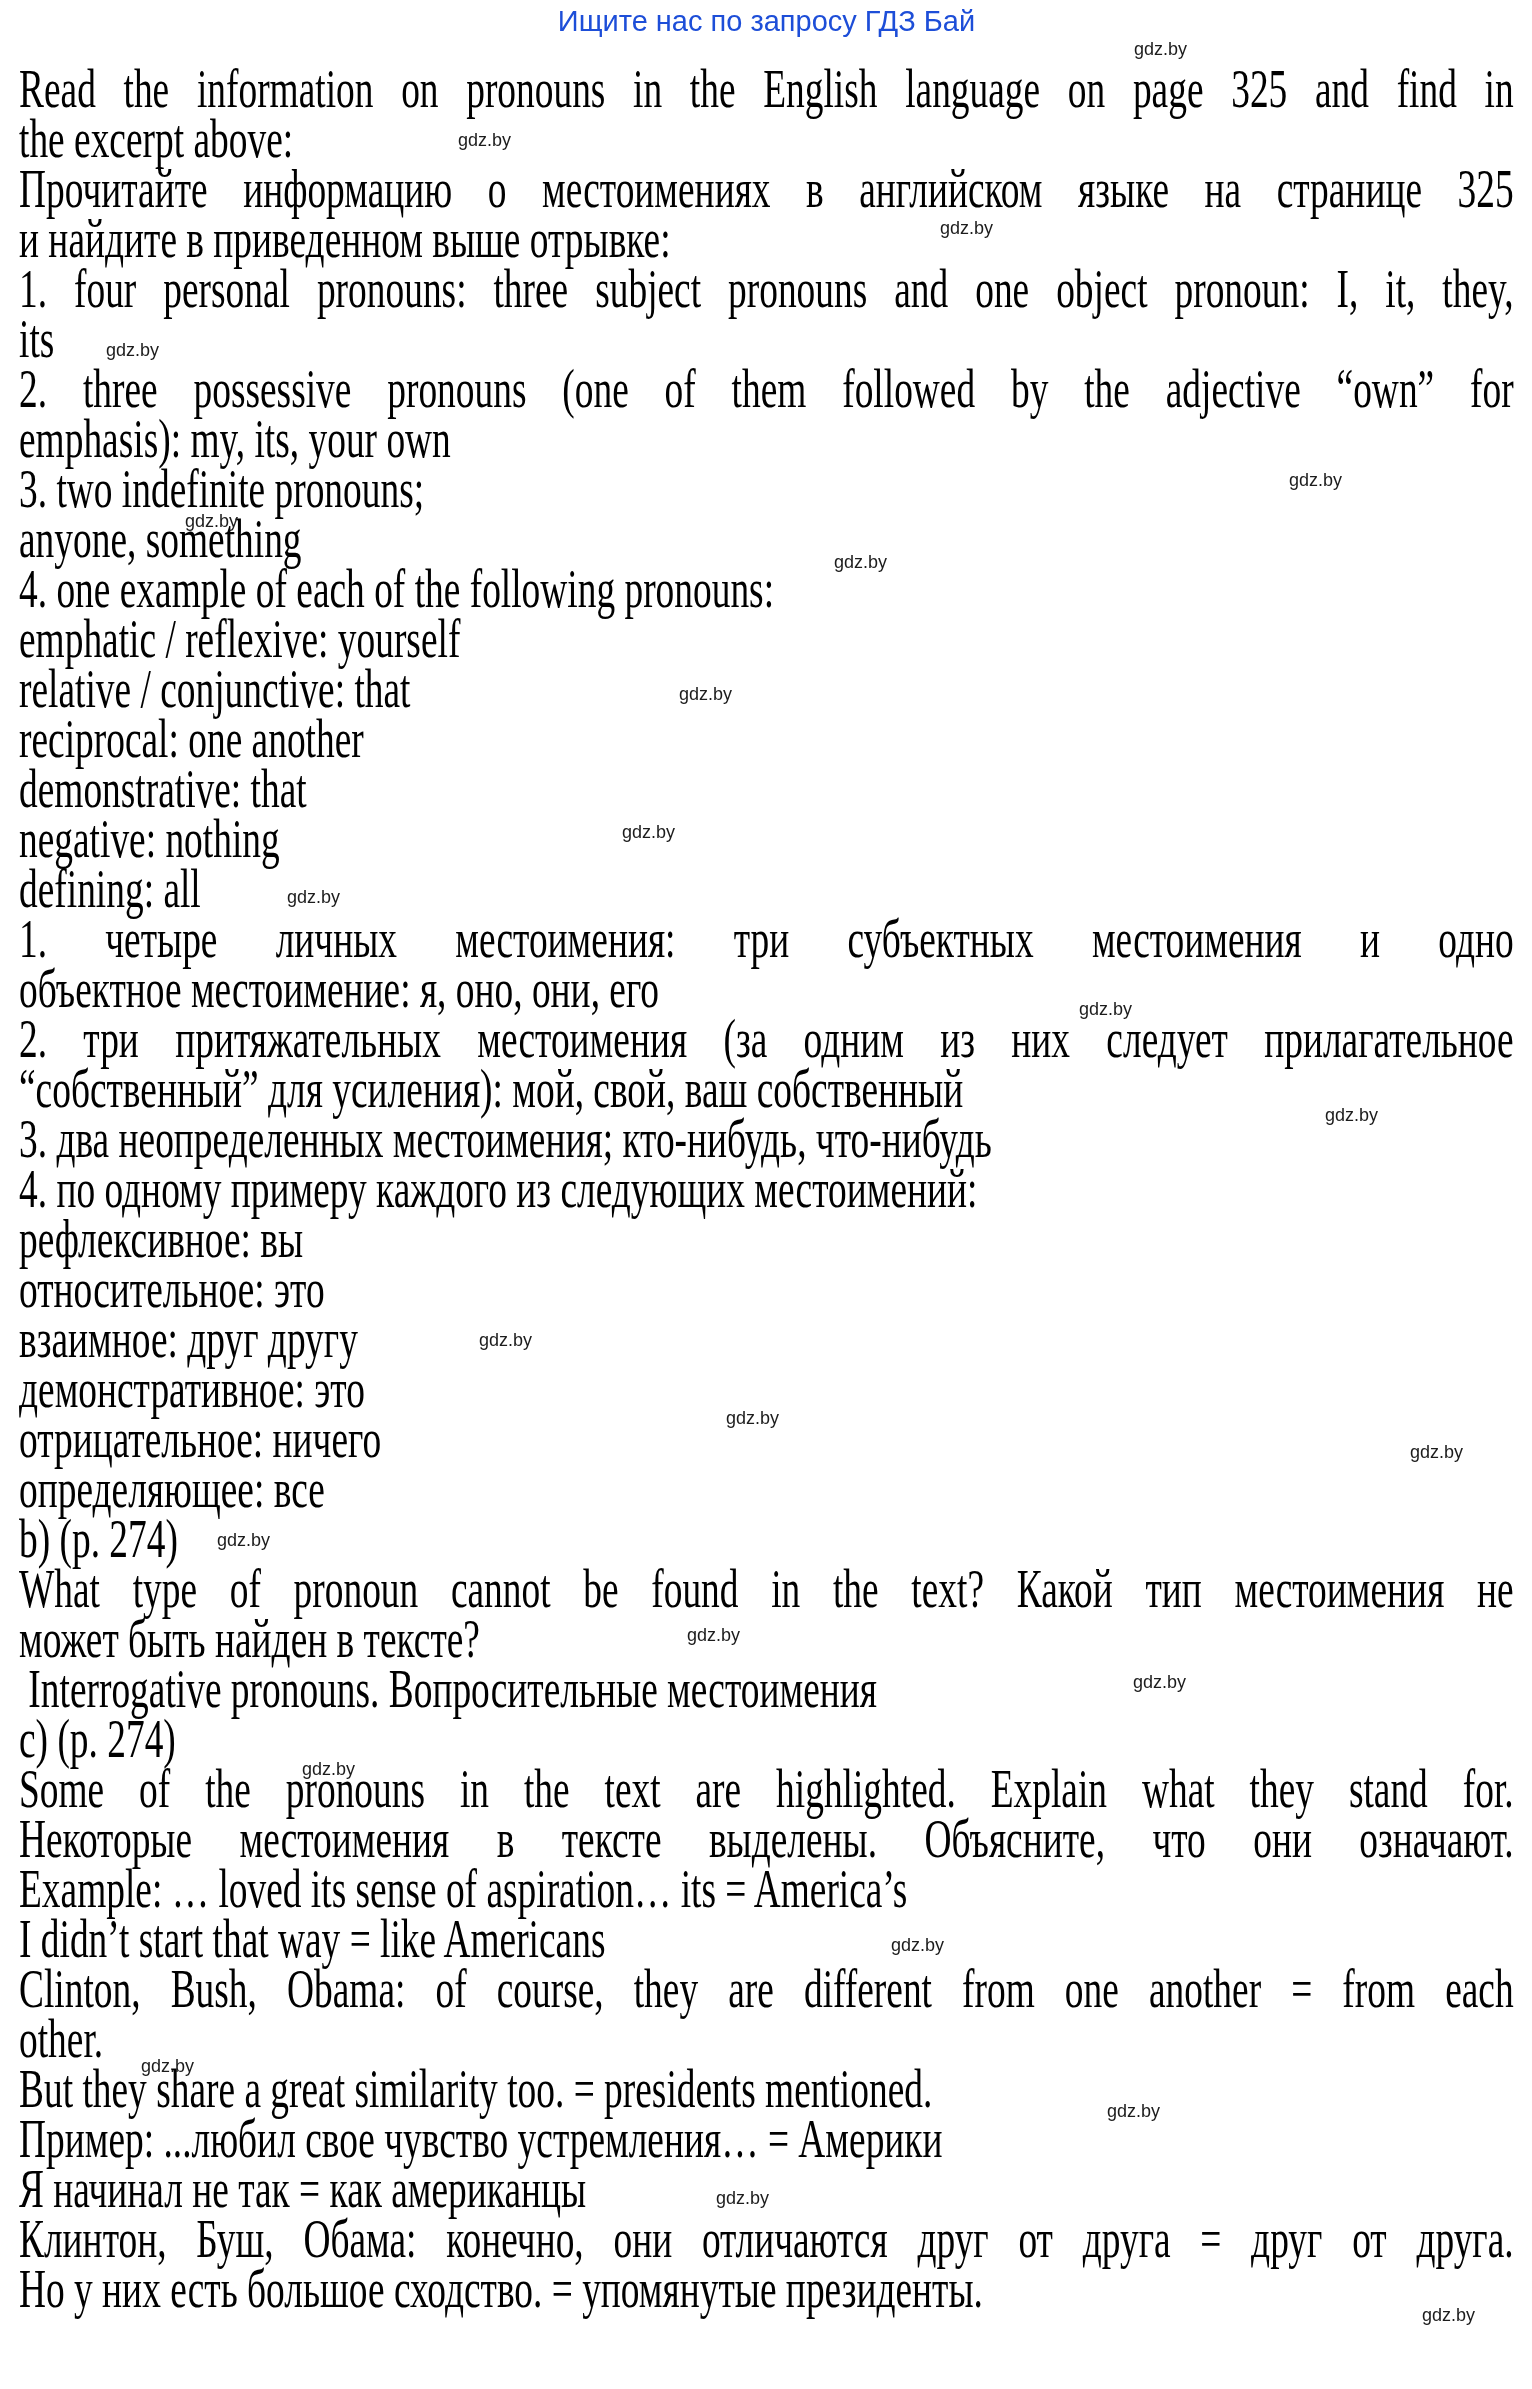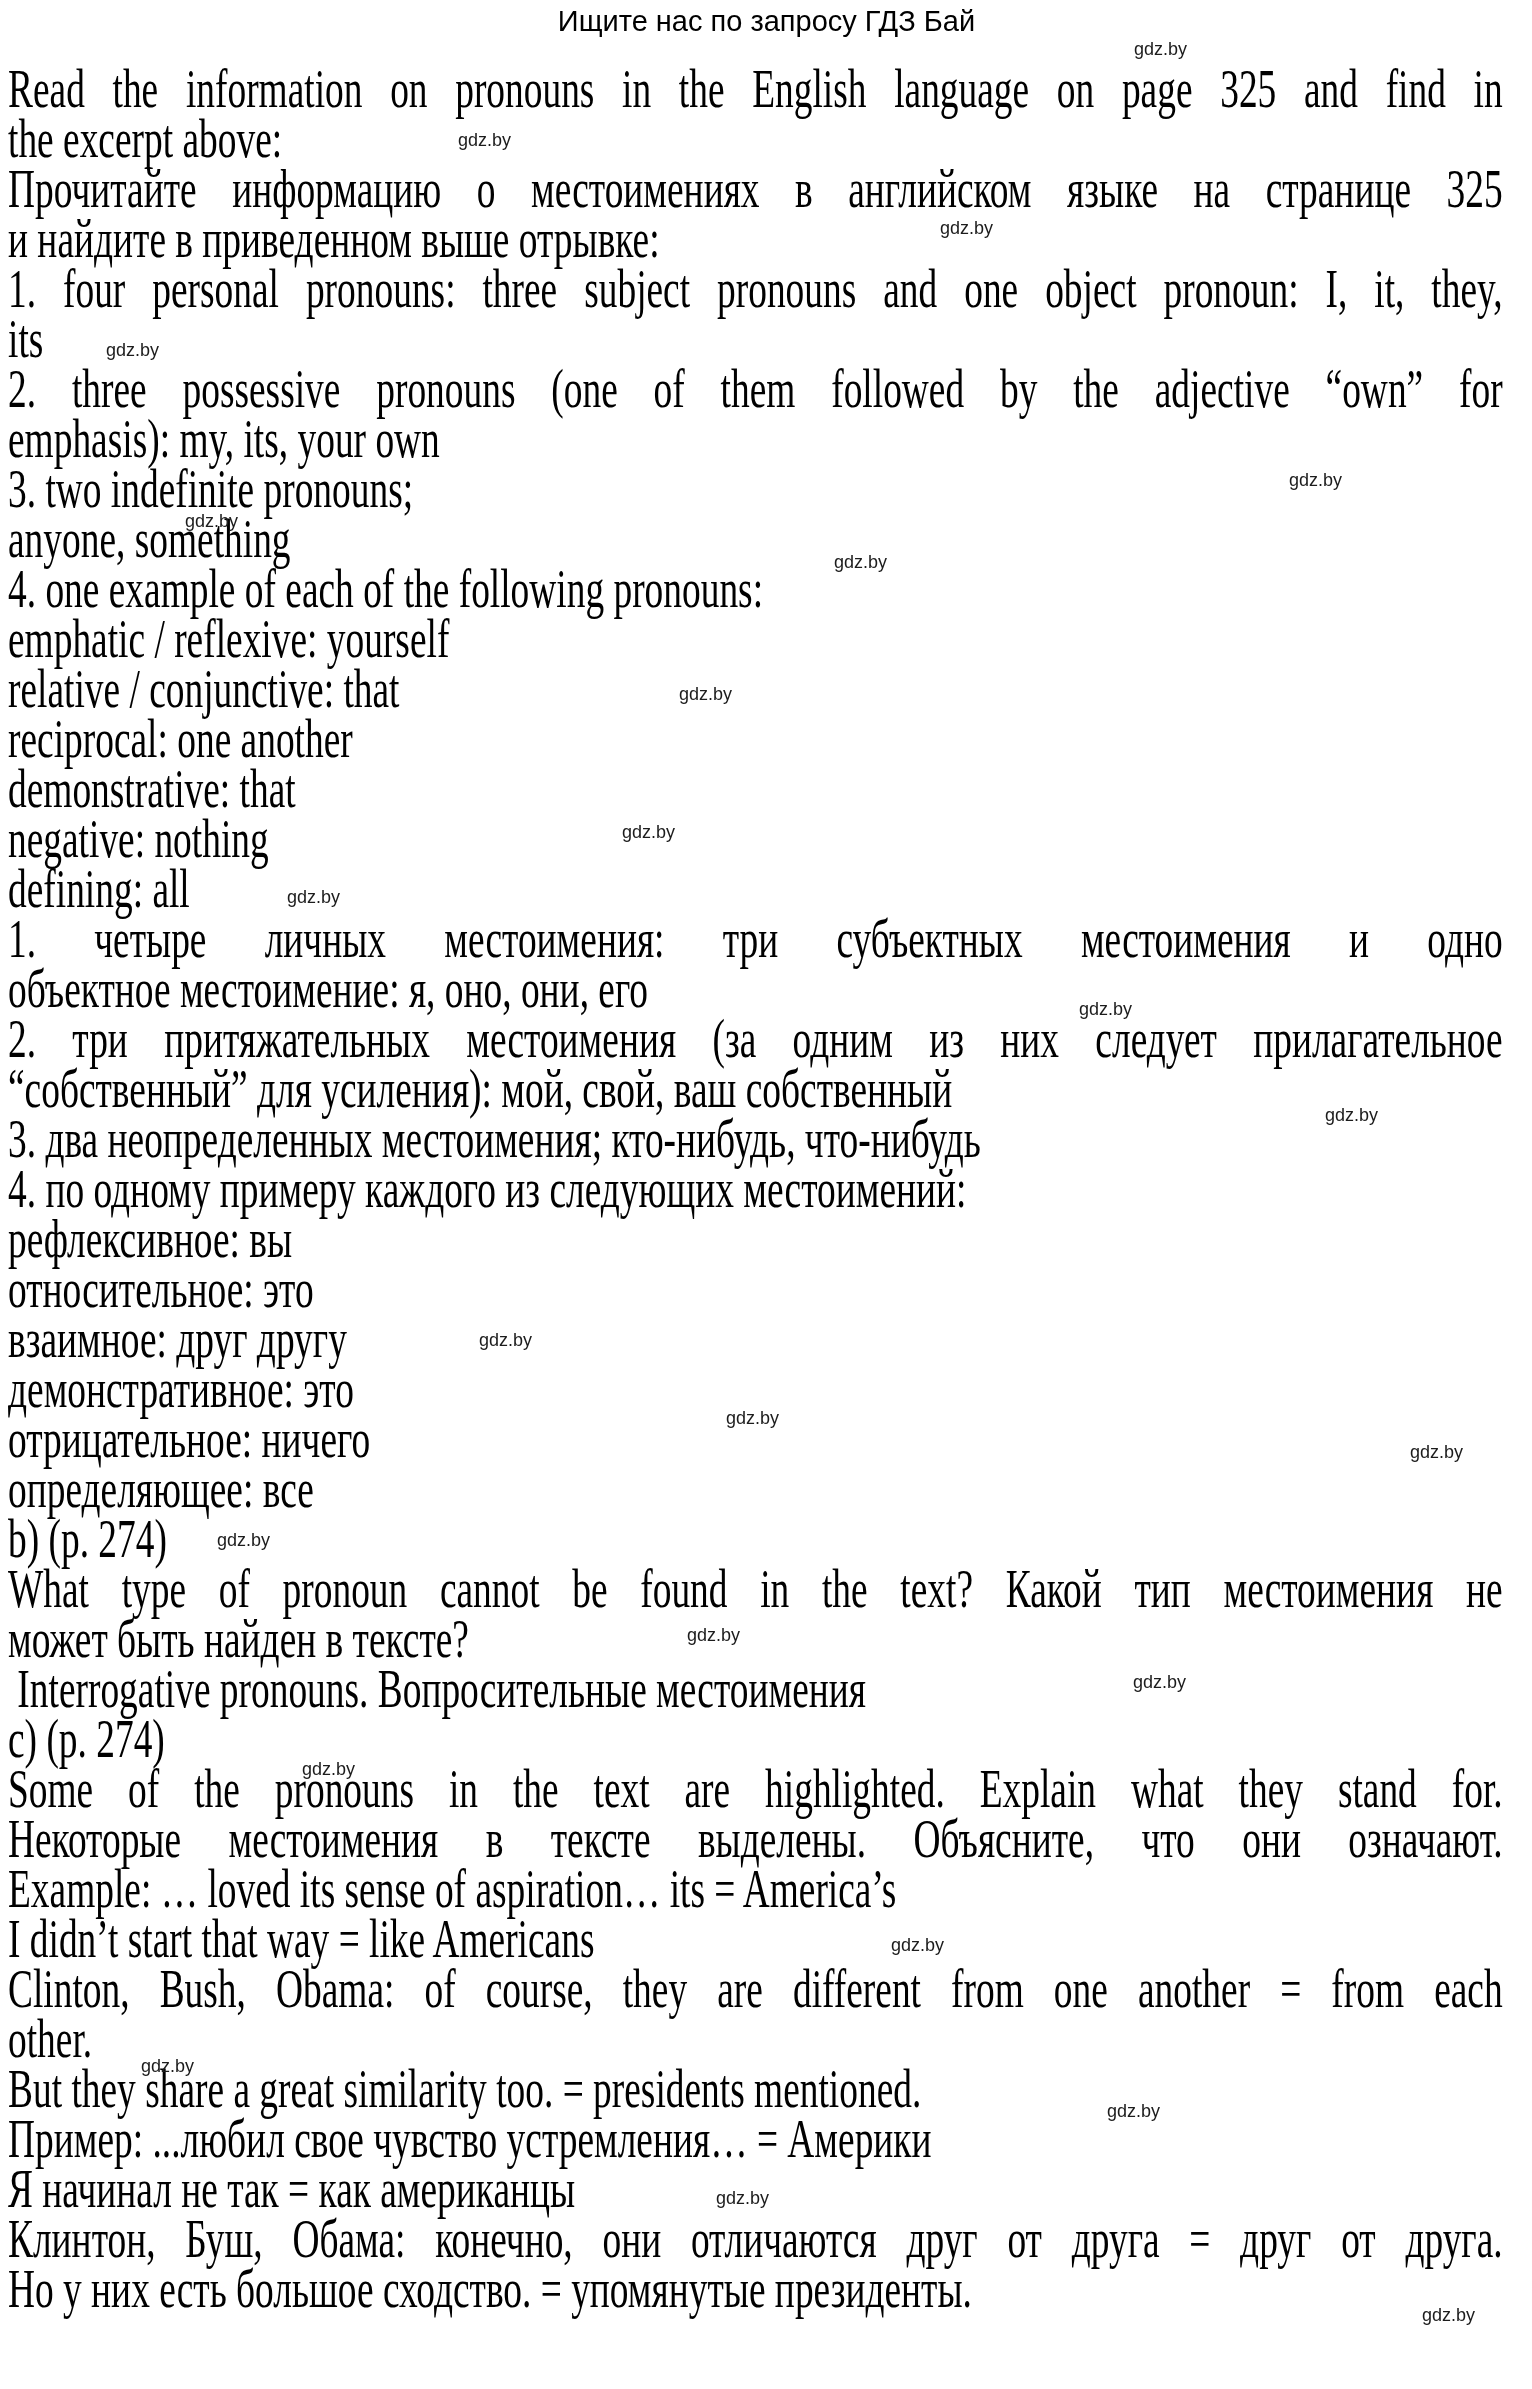--- a/index.html
+++ b/index.html
@@ -22,21 +22,21 @@
     width: 100%;
     text-align: center;
     font-family: "Liberation Sans", sans-serif;
     font-size: 29px;
     color: #2ecc2e;
     white-space: pre;
   }
   .content {
     position: absolute;
     top: 64px;
-    left: 8px;
+    left: 19px;
     width: 1495px;
   }
   .line {
     font-family: "Liberation Serif", serif;
     font-size: 55px;
     line-height: 50px;
     color: #000000;
     white-space: pre;
     width: 2198px;
     transform: scaleX(0.68);
@@ -70,21 +70,21 @@
     font-family: "Liberation Sans", sans-serif;
     font-size: 26px;
     color: #52258f;
     white-space: pre;
   }
 </style>
 </head>
 <body>
 
 <div class="page">
-  <div class="promo-header" style="color: #000000;">Ищите нас по запросу ГДЗ Бай</div>
+  <div class="promo-header" style="color: #1d4ed8;">Ищите нас по запросу ГДЗ Бай</div>
 
   <div class="content" id="content">
       <div class="line justify">Read the information on pronouns in the English language on page 325 and find in</div>
       <div class="line">the excerpt above:</div>
       <div class="line justify">Прочитайте информацию о местоимениях в английском языке на странице 325</div>
       <div class="line">и найдите в приведенном выше отрывке:</div>
       <div class="line justify">1. four personal pronouns: three subject pronouns and one object pronoun: I, it, they,</div>
       <div class="line">its</div>
       <div class="line justify">2. three possessive pronouns (one of them followed by the adjective “own” for</div>
       <div class="line">emphasis): my, its, your own</div>

